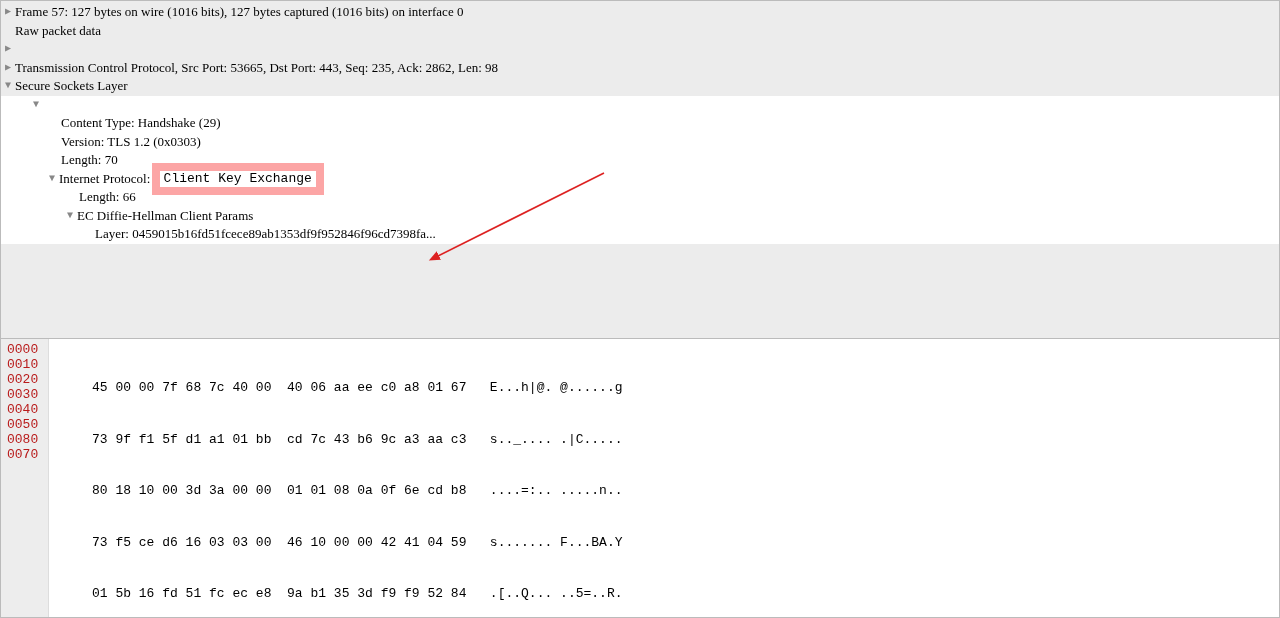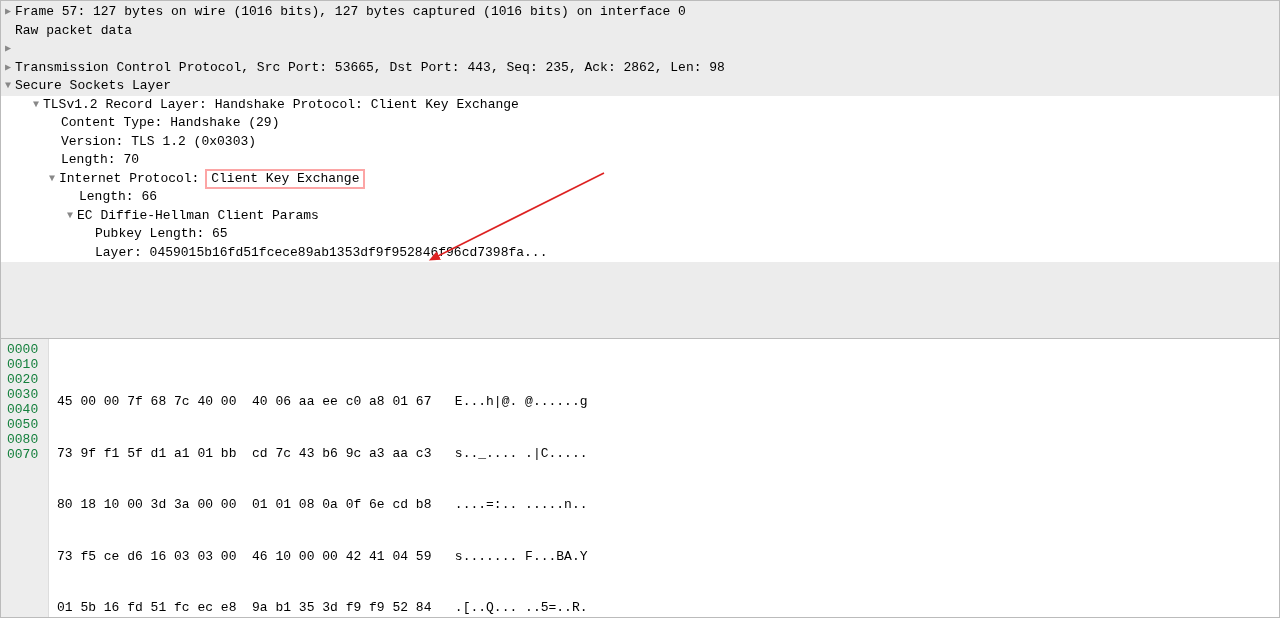--- a/index.html
+++ b/index.html
@@ -37,50 +37,51 @@
     width: 14px;
     text-align: center;
     color: #888;
     font-size: 10px;
     user-select: none;
     cursor: pointer;
     flex-shrink: 0;
   }
   .expanded-bg { background: #fff; }
   .indent { display:inline-block; flex-shrink:0; }
-  .row-text { white-space: pre; }
+  .row-text { white-space: pre; font-family: Liberation Serif, serif; }
   .highlight-box {
-    border: 2px solid #fca5a5;
+    border: 8px solid #fca5a5;
     padding: 0 4px;
     display: inline-block;
     line-height: 16px;
     margin-left: -2px;
   }
   .arrow-svg {
     position: absolute;
     left: 385px;
     top: 168px;
     pointer-events: none;
   }
   .hex-panel {
     display: flex;
     height: 278px;
     background: #fff;
   }
   .offset-col {
     background: #ededed;
-    color: #15803d;
+    color: #b91c1c;
     padding: 2px 6px 2px 6px;
     border-right: 1px solid #ddd;
     width: 48px;
     flex-shrink: 0;
   }
   .hex-body {
-    padding: 18px 8px;
+    padding: 4px 8px;
     white-space: pre;
+    margin-left: 35px;
   }
   .hex-line { height: 15px; }
   .offset-line { height: 15px; }
 </style>
 </head>
 <body>
 
 <div class="tree-panel">
 
   <div class="tree-row">
@@ -105,21 +106,20 @@
   <div class="tree-row">
     <span class="toggle">▼</span>
     <span class="row-text">Secure Sockets Layer</span>
   </div>
 
   <div class="expanded-bg">
 
     <div class="tree-row">
       <span class="indent" style="width:28px"></span>
       <span class="toggle">▼</span>
-      <span class="row-text">TLSv1.2 Record Layer: Handshake Protocol: Client Key Exchange</span>
     </div>
 
     <div class="tree-row">
       <span class="indent" style="width:60px"></span>
       <span class="row-text">Content Type: Handshake (29)</span>
     </div>
 
     <div class="tree-row">
       <span class="indent" style="width:60px"></span>
       <span class="row-text">Version: TLS 1.2 (0x0303)</span>
@@ -141,24 +141,20 @@
       <span class="indent" style="width:78px"></span>
       <span class="row-text">Length: 66</span>
     </div>
 
     <div class="tree-row">
       <span class="indent" style="width:62px"></span>
       <span class="toggle">▼</span>
       <span class="row-text">EC Diffie-Hellman Client Params</span>
     </div>
 
-    <div class="tree-row">
-      <span class="indent" style="width:94px"></span>
-      <span class="row-text">Pubkey Length: 65</span>
-    </div>
 
     <div class="tree-row">
       <span class="indent" style="width:94px"></span>
       <span class="row-text">Layer: 0459015b16fd51fcece89ab1353df9f952846f96cd7398fa...</span>
     </div>
 
   </div>
 
   <svg class="arrow-svg" width="230" height="100">
     <defs>

